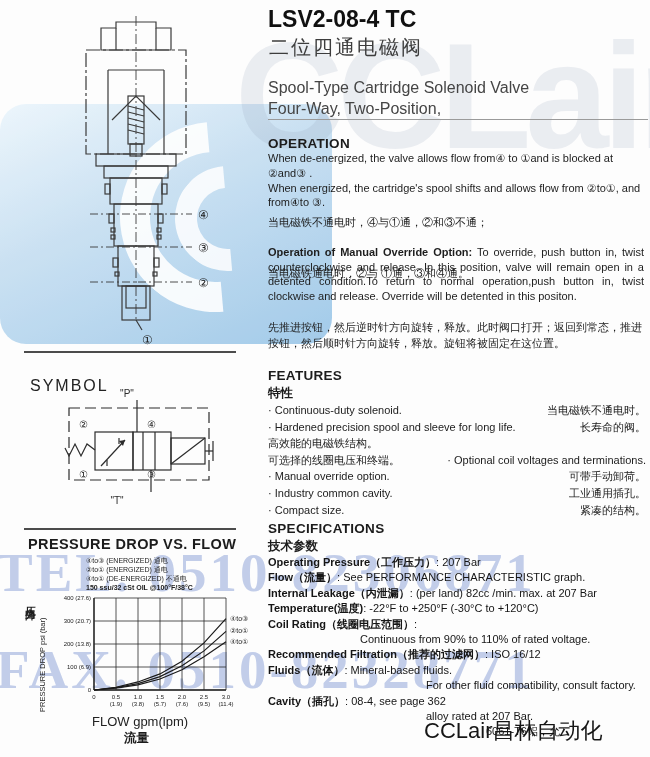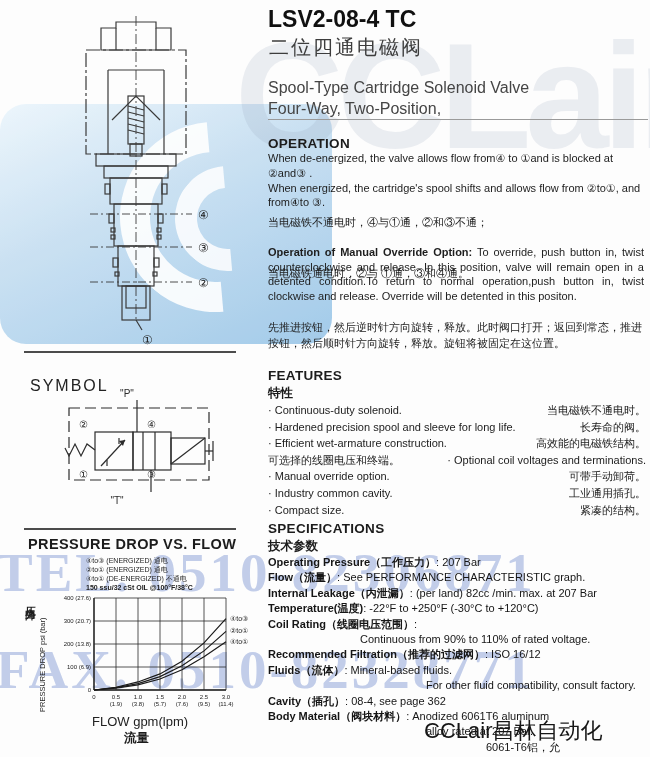--- a/index.html
+++ b/index.html
@@ -247,21 +247,20 @@
     <div class="abs features-rows" id="feature-rows">
         <div class="feature-row">
           <span>· Continuous-duty solenoid.</span>
           <span>当电磁铁不通电时。</span>
         </div>
         <div class="feature-row">
           <span>· Hardened precision spool and sleeve for long life.</span>
           <span>长寿命的阀。</span>
         </div>
         <div class="feature-row">
-          <span>· Efficient wet-armature construction.</span>
           <span>高效能的电磁铁结构。</span>
         </div>
         <div class="feature-row">
           <span>可选择的线圈电压和终端。</span>
           <span>· Optional coil voltages and terminations.</span>
         </div>
         <div class="feature-row">
           <span>· Manual override option.</span>
           <span>可带手动卸荷。</span>
         </div>
@@ -281,21 +280,20 @@
         <div class="spec-row" style="padding-left: 0px;"><b>Operating Pressure（工作压力）</b><span>: 207 Bar</span></div>
         <div class="spec-row" style="padding-left: 0px;"><b>Flow（流量）</b><span>: See PERFORMANCE CHARACTERISTIC graph.</span></div>
         <div class="spec-row" style="padding-left: 0px;"><b>Internal Leakage（内泄漏）</b><span>: (per land) 82cc /min. max. at 207 Bar</span></div>
         <div class="spec-row" style="padding-left: 0px;"><b>Temperature(温度)</b><span>: -22°F to +250°F (-30°C to +120°C)</span></div>
         <div class="spec-row" style="padding-left: 0px;"><b>Coil Rating（线圈电压范围）</b><span>:</span></div>
         <div class="spec-row" style="padding-left: 92px;"><span>Continuous from 90% to 110% of rated voltage.</span></div>
         <div class="spec-row" style="padding-left: 0px;"><b>Recommended Filtration（推荐的过滤网）</b><span>: ISO 16/12</span></div>
         <div class="spec-row" style="padding-left: 0px;"><b>Fluids（流体）</b><span>: Mineral-based fluids.</span></div>
         <div class="spec-row" style="padding-left: 158px;"><span>For other fluid compatibility, consult factory.</span></div>
         <div class="spec-row" style="padding-left: 0px;"><b>Cavity（插孔）</b><span>: 08-4, see page  362</span></div>
-        <div class="spec-row" style="padding-left: 0px;"><b>Body Material（阀块材料）</b><span>: Anodized 6061T6 aluminum</span></div>
         <div class="spec-row" style="padding-left: 158px;"><span>alloy rated at 207 Bar.</span></div>
         <div class="spec-row" style="padding-left: 130px; text-align: center;"><span>6061-T6铝，允</span></div>
       </div>
 
   </div>
 
   <div class="abs wm-footer">CCLair昌林自动化</div>
 </div>
 
 </body></html>

